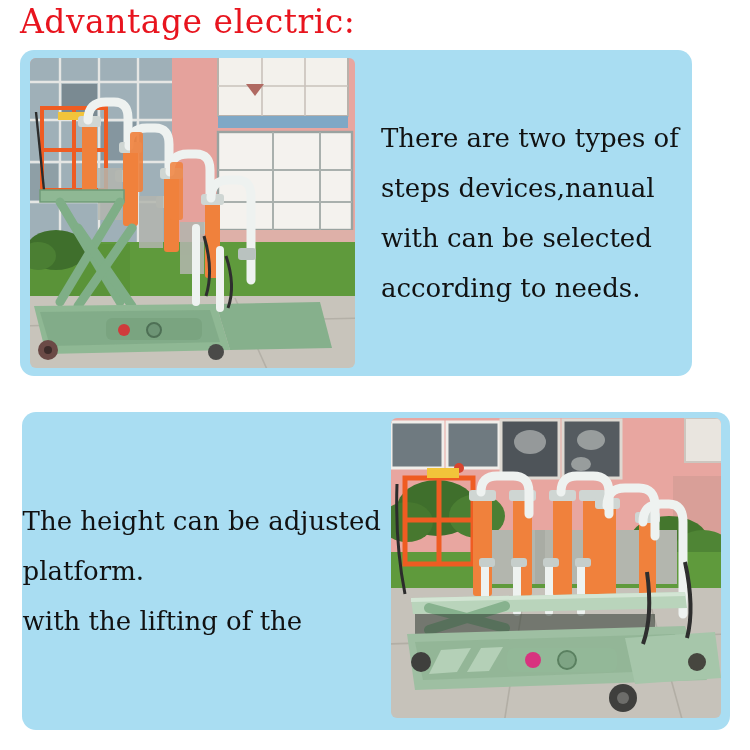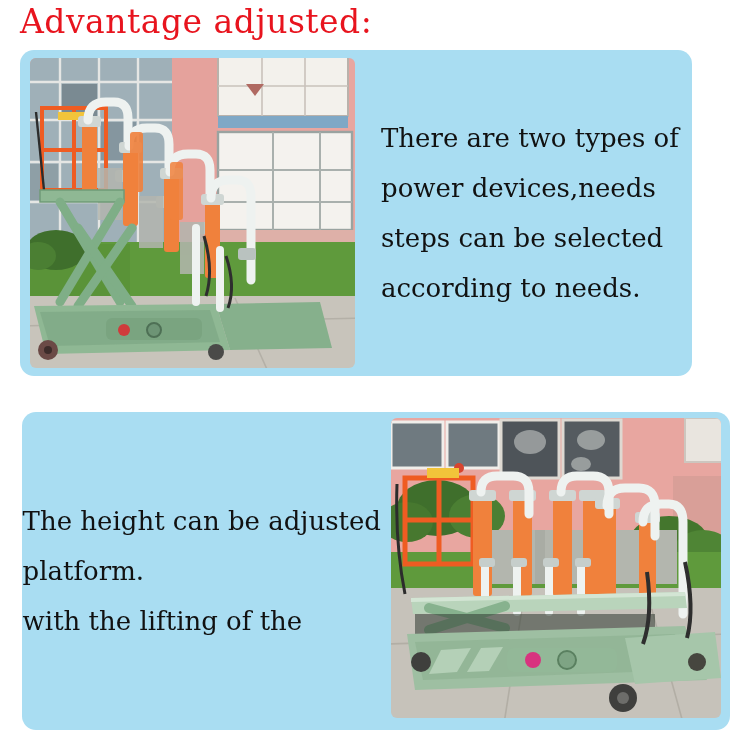--- a/index.html
+++ b/index.html
@@ -77,21 +77,21 @@
   }
 
   
   .scene { position: absolute; inset: 0; }
 
   svg.scene-svg { display: block; width: 100%; height: 100%; }
 </style>
 </head>
 <body>
 
-<div id="page-title">Advantage adjusted:</div>
+<div id="page-title">Advantage electric:</div>
 
 <div class="panel" id="panel-1">
 
   <div class="panel-photo">
     <div class="scene">
       <svg class="scene-svg" viewBox="0 0 345 326" preserveAspectRatio="none">
         <defs>
           <clipPath id="clipA">
               <rect x="10" y="8" width="325" height="310" rx="6"></rect>
             </clipPath>
@@ -219,22 +219,22 @@
             <path d="M206 206 q10 30 2 52"></path>
             <path d="M184 186 q10 34 2 60"></path>
           </g>
         </g>
       </svg>
     </div>
   </div>
 
   <div class="panel-text">
     <div class="tline">There are two types of</div>
-    <div class="tline">power devices,needs</div>
-    <div class="tline">steps can be selected</div>
+    <div class="tline">steps devices,nanual</div>
+    <div class="tline">with can be selected</div>
     <div class="tline">according to needs.</div>
   </div>
 </div>
 
 <div class="panel" id="panel-2">
 
   <div class="panel-photo">
     <div class="scene">
       <svg class="scene-svg" viewBox="0 0 345 318" preserveAspectRatio="none">
         <defs>

